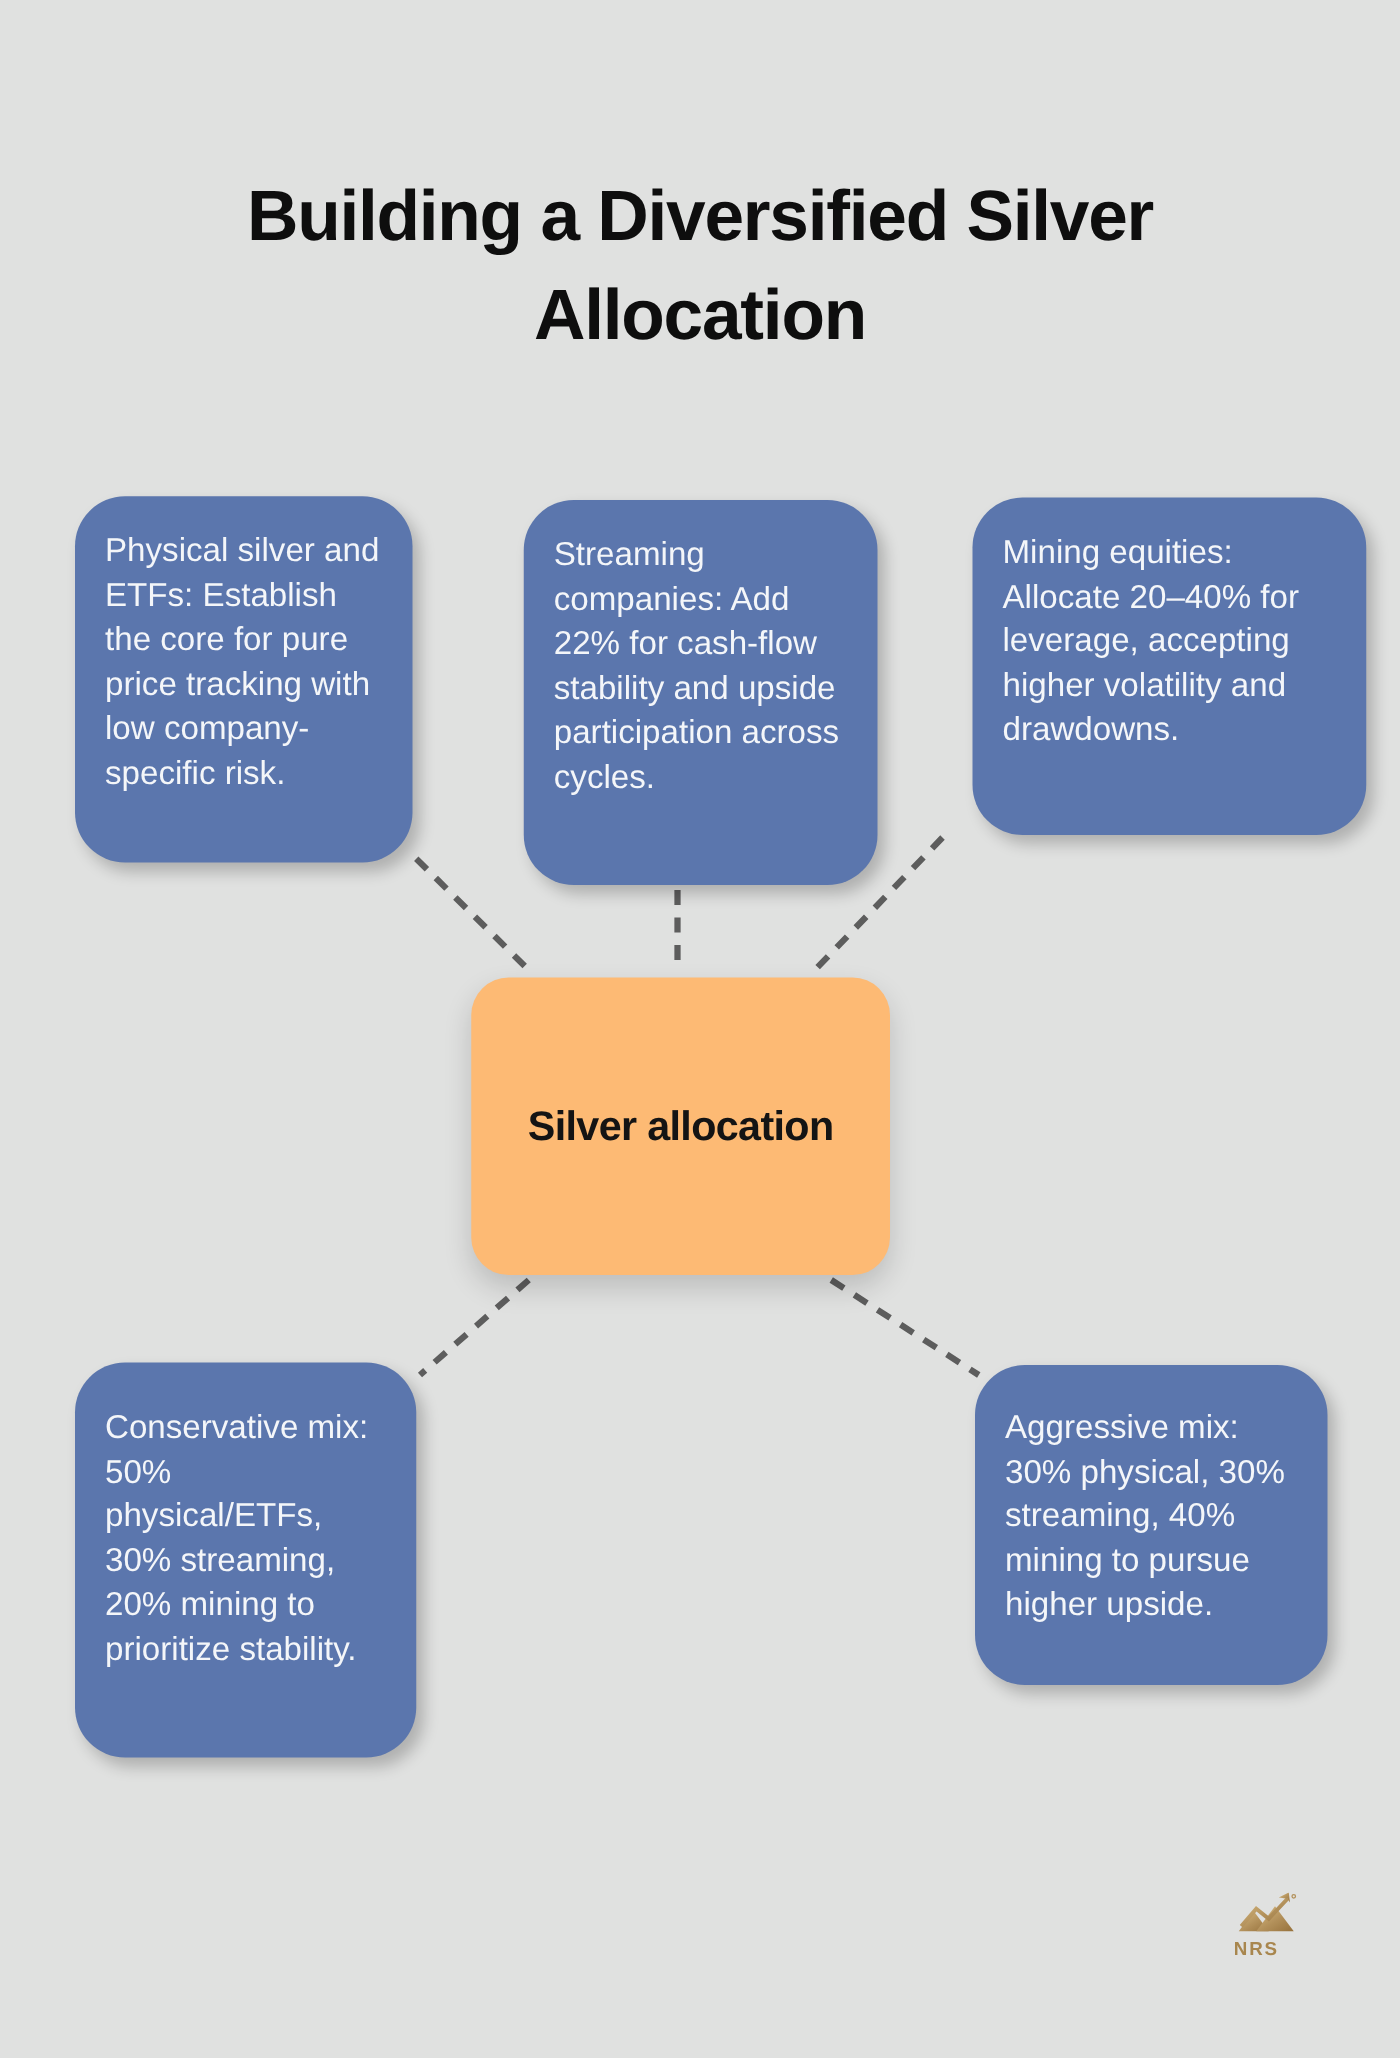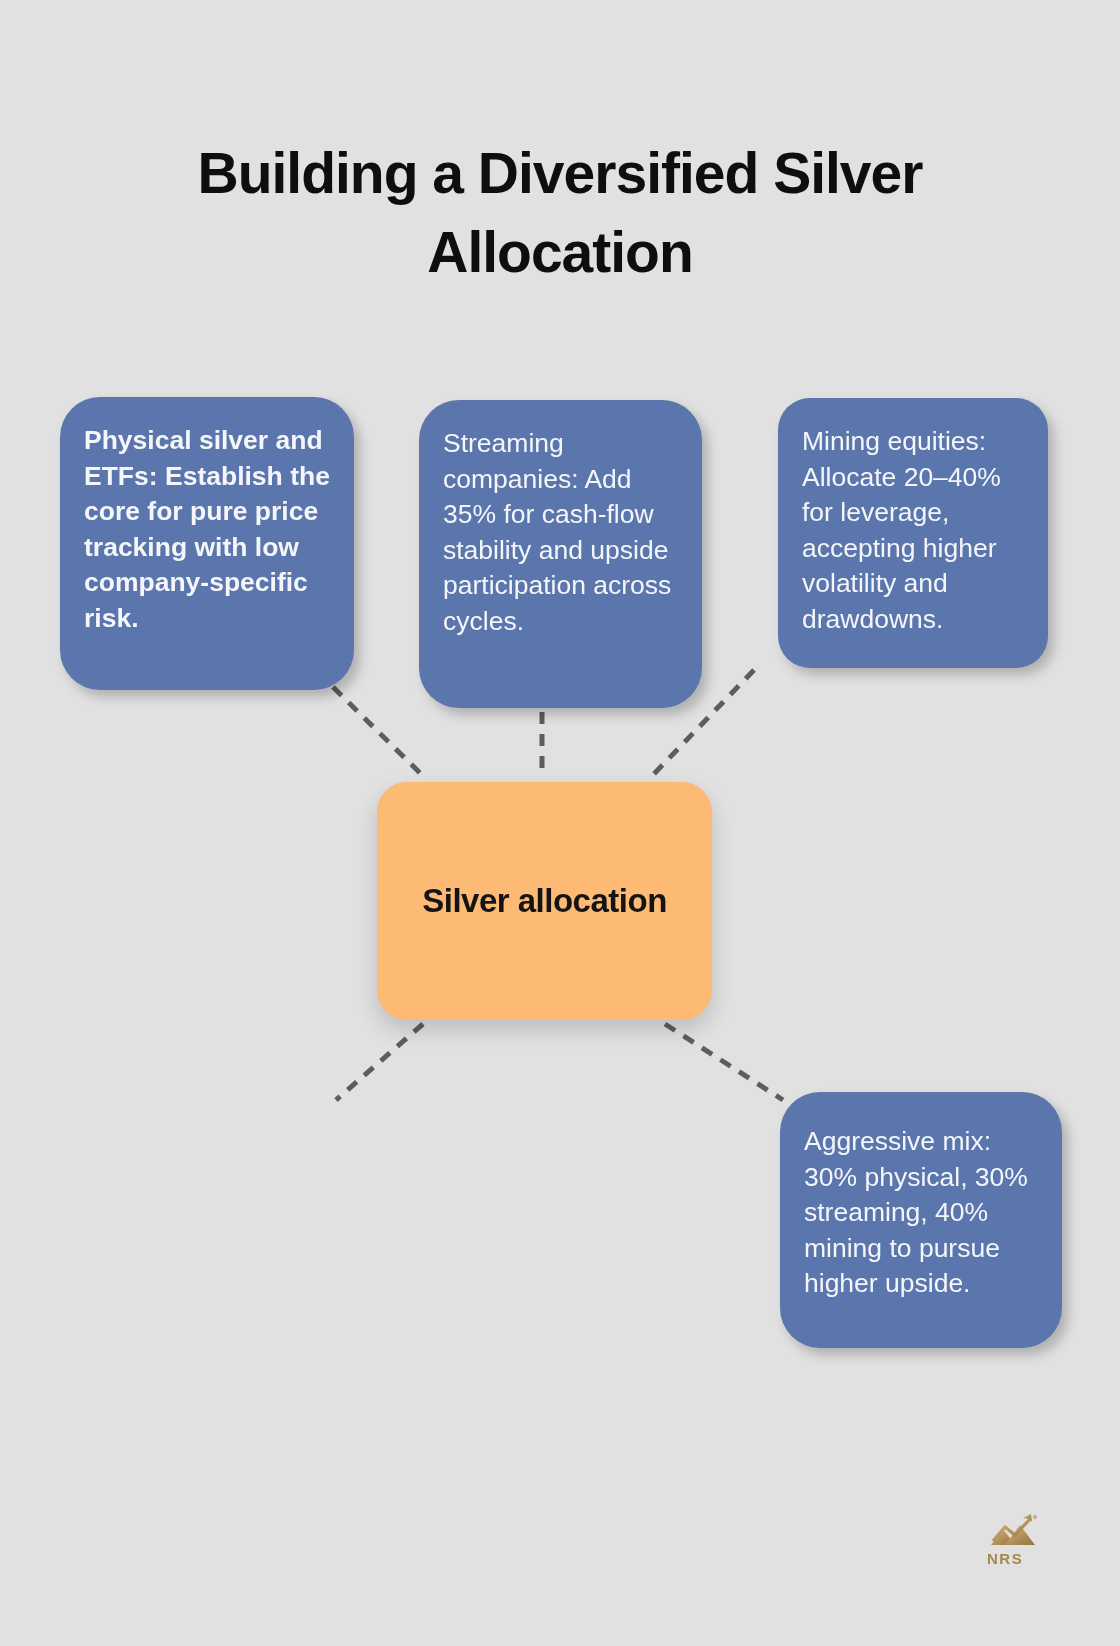--- a/index.html
+++ b/index.html
@@ -41,23 +41,23 @@
     position: absolute;
     background: #5b76ad;
     color: #f4f6f9;
     border-radius: 40px;
     box-sizing: border-box;
     padding: 26px 24px;
     font-size: 26.5px;
     line-height: 1.34;
     box-shadow: 6px 7px 12px rgba(0,0,0,0.22);
   }
-  .node-physical     { left: 60px;  top: 397px;  width: 294px; height: 293px; font-weight: bold; }
+  .node-physical     { left: 60px;  top: 397px;  width: 270px; height: 293px; }
   .node-streaming    { left: 419px; top: 400px;  width: 283px; height: 308px; }
-  .node-mining       { left: 778px; top: 398px;  width: 270px; height: 270px; border-radius: 32px; }
+  .node-mining       { left: 778px; top: 398px;  width: 315px; height: 270px; }
   .node-conservative { left: 60px;  top: 1090px; width: 273px; height: 316px; padding-top: 34px; }
   .node-aggressive   { left: 780px; top: 1092px; width: 282px; height: 256px; padding-top: 32px; }
   .center-node {
     position: absolute;
     left: 377px;
     top: 782px;
     width: 335px;
     height: 238px;
     background: #fdba74;
     border-radius: 30px;
@@ -101,31 +101,34 @@
       <line x1="423" y1="1024" x2="336" y2="1100"></line>
       <line x1="665" y1="1024" x2="783" y2="1100"></line>
     </g>
   </svg>
 
   <div class="node node-physical">
     <span>Physical silver and ETFs: Establish the core for pure price tracking with low company-specific risk.</span>
   </div>
 
   <div class="node node-streaming">
-    <span>Streaming companies: Add 35% for cash-flow stability and upside participation across cycles.</span>
+    <span>Streaming companies: Add 22% for cash-flow stability and upside participation across cycles.</span>
   </div>
 
   <div class="node node-mining">
     <span>Mining equities: Allocate 20–40% for leverage, accepting higher volatility and drawdowns.</span>
   </div>
 
   <div class="center-node">
     <span class="center-label">Silver allocation</span>
   </div>
 
+  <div class="node node-conservative">
+    <span>Conservative mix: 50% physical/ETFs, 30% streaming, 20% mining to prioritize stability.</span>
+  </div>
 
   <div class="node node-aggressive">
     <span>Aggressive mix: 30% physical, 30% streaming, 40% mining to pursue higher upside.</span>
   </div>
 
   <div class="brand">
     <svg width="54" height="34" viewBox="0 0 54 34" xmlns="http://www.w3.org/2000/svg">
       <defs>
         <linearGradient id="gold" x1="0" y1="0" x2="1" y2="1">
           <stop offset="0" stop-color="#d9bc84"></stop>

